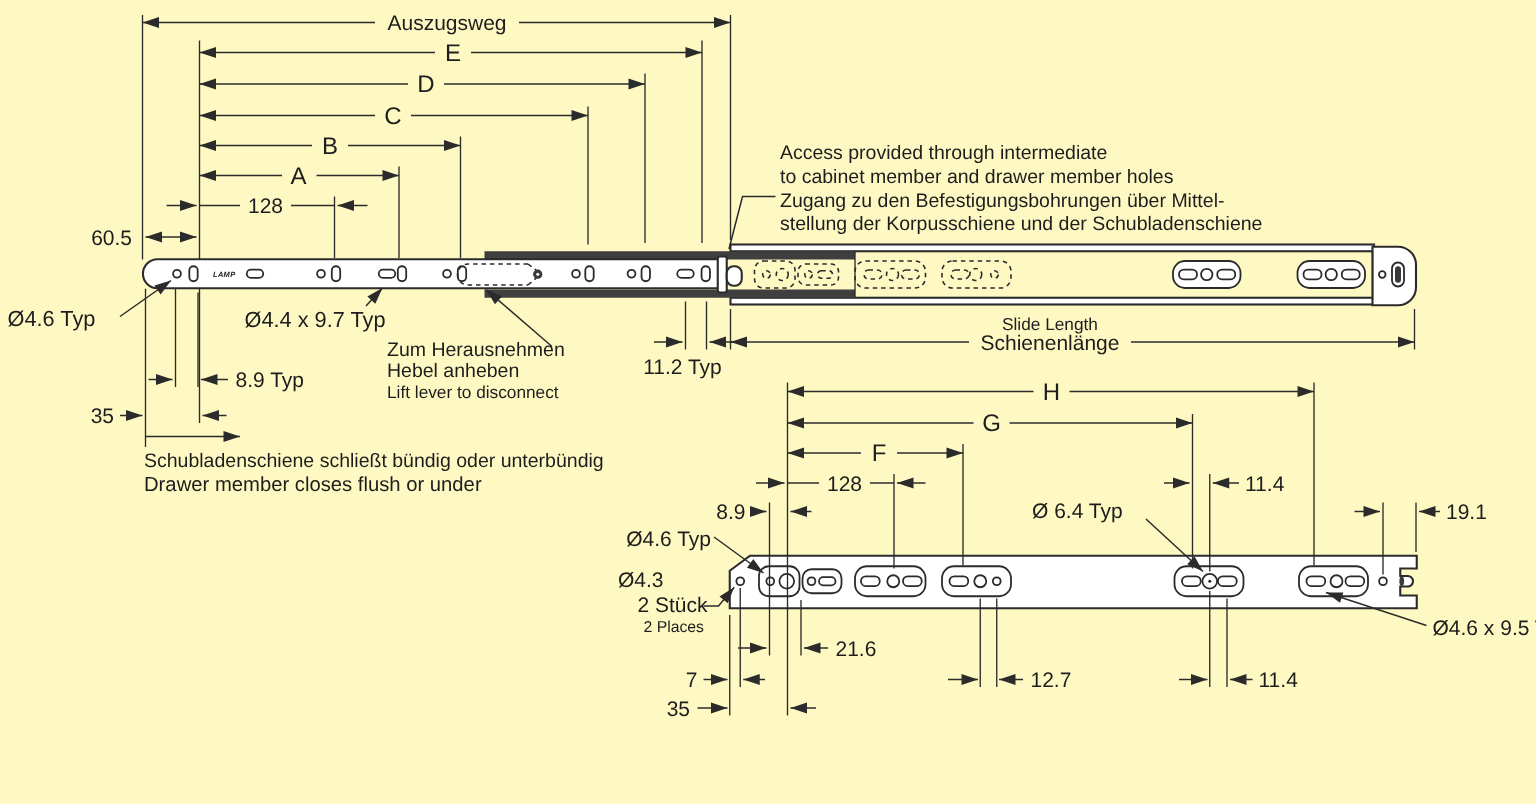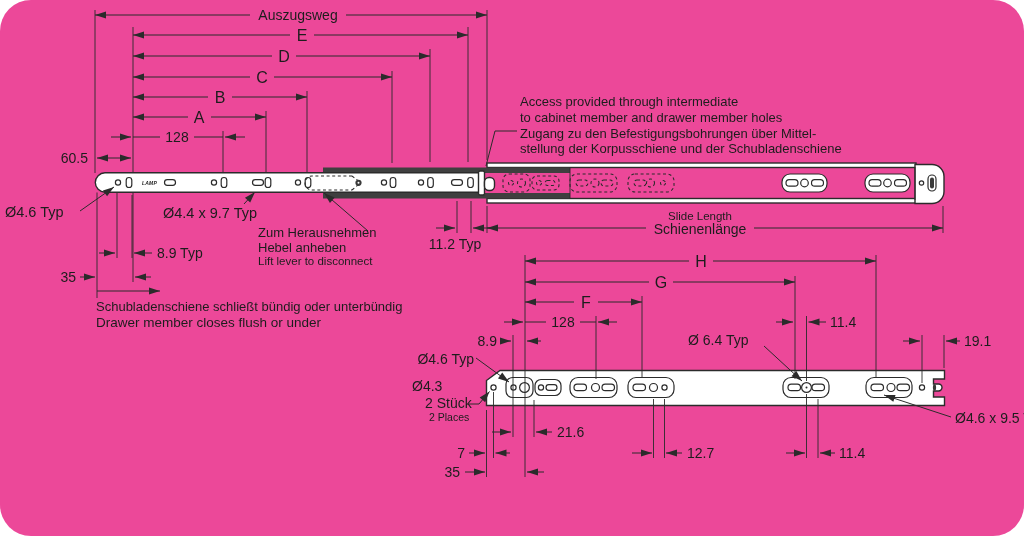--- a/index.html
+++ b/index.html
@@ -1,16 +1,16 @@
 <!DOCTYPE html>
 <html><head>
 <meta charset="utf-8">
 <style>
   html,body{margin:0;padding:0;background:#ffffff;}
-  .stage{position:relative;width:1024px;height:536px;background:#ec4899;overflow:hidden;border-radius:31px;}
+  .stage{position:relative;width:1024px;height:536px;background:#fef9c3;overflow:hidden;}
   svg{display:block;}
   text{fill:#1d1d1d;font-family:"Liberation Sans",sans-serif;}
   .t16{font-size:16px;}
   .t14{font-size:14px;}
   .t145{font-size:14.5px;}
   .t13{font-size:13px;}
   .t135{font-size:13.5px;}
   .t12{font-size:11.5px;}
   .t10{font-size:10.5px;}
   .logo{font-size:5px;font-weight:bold;font-style:italic;letter-spacing:.2px;}

